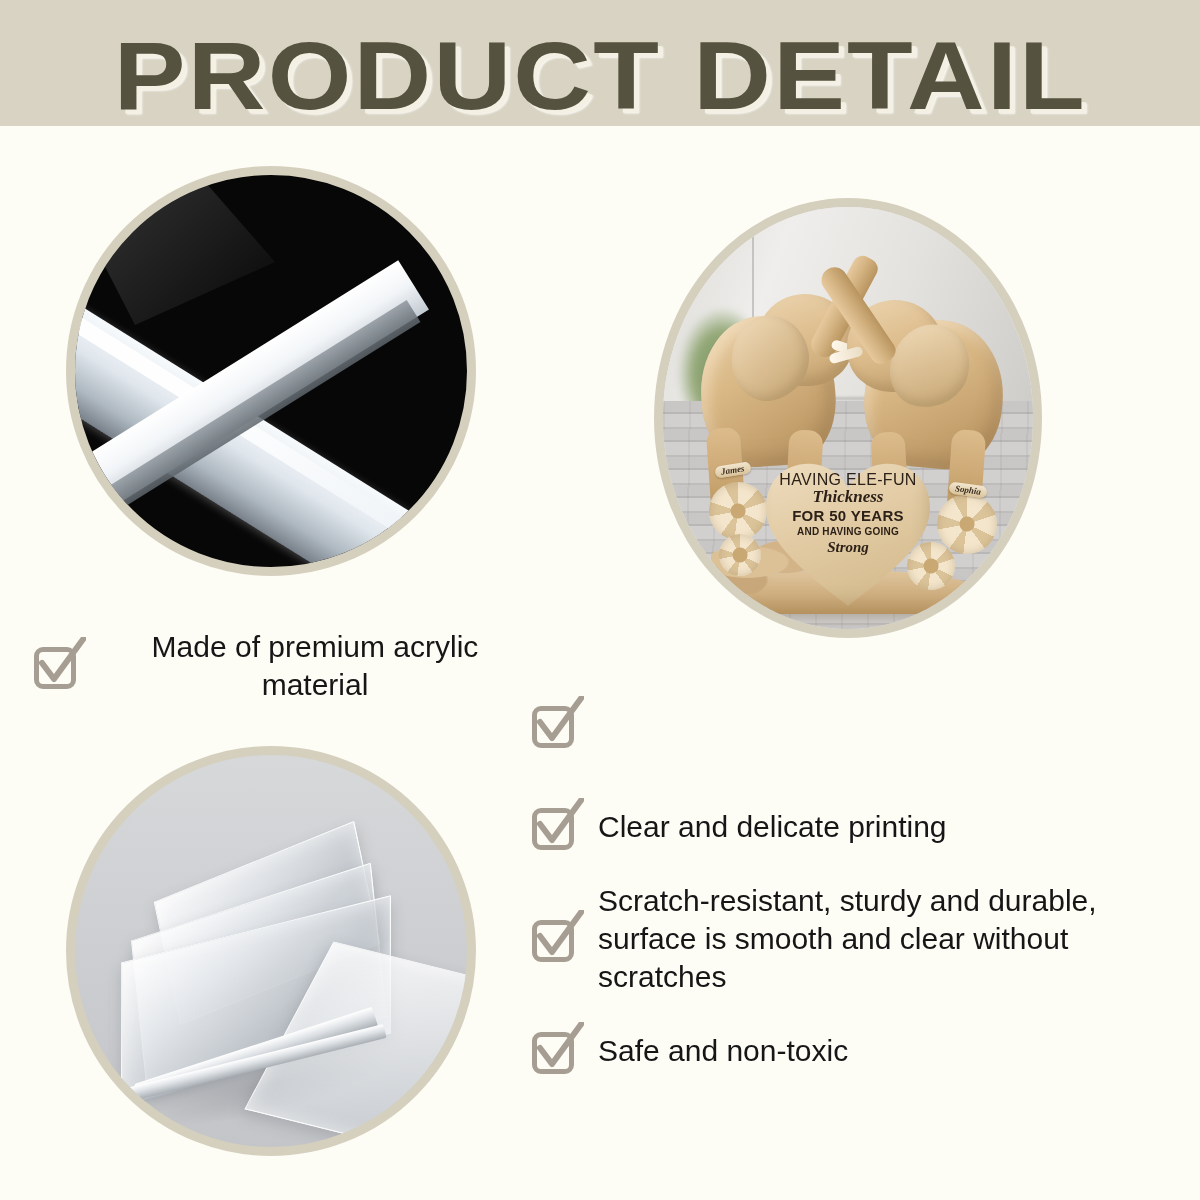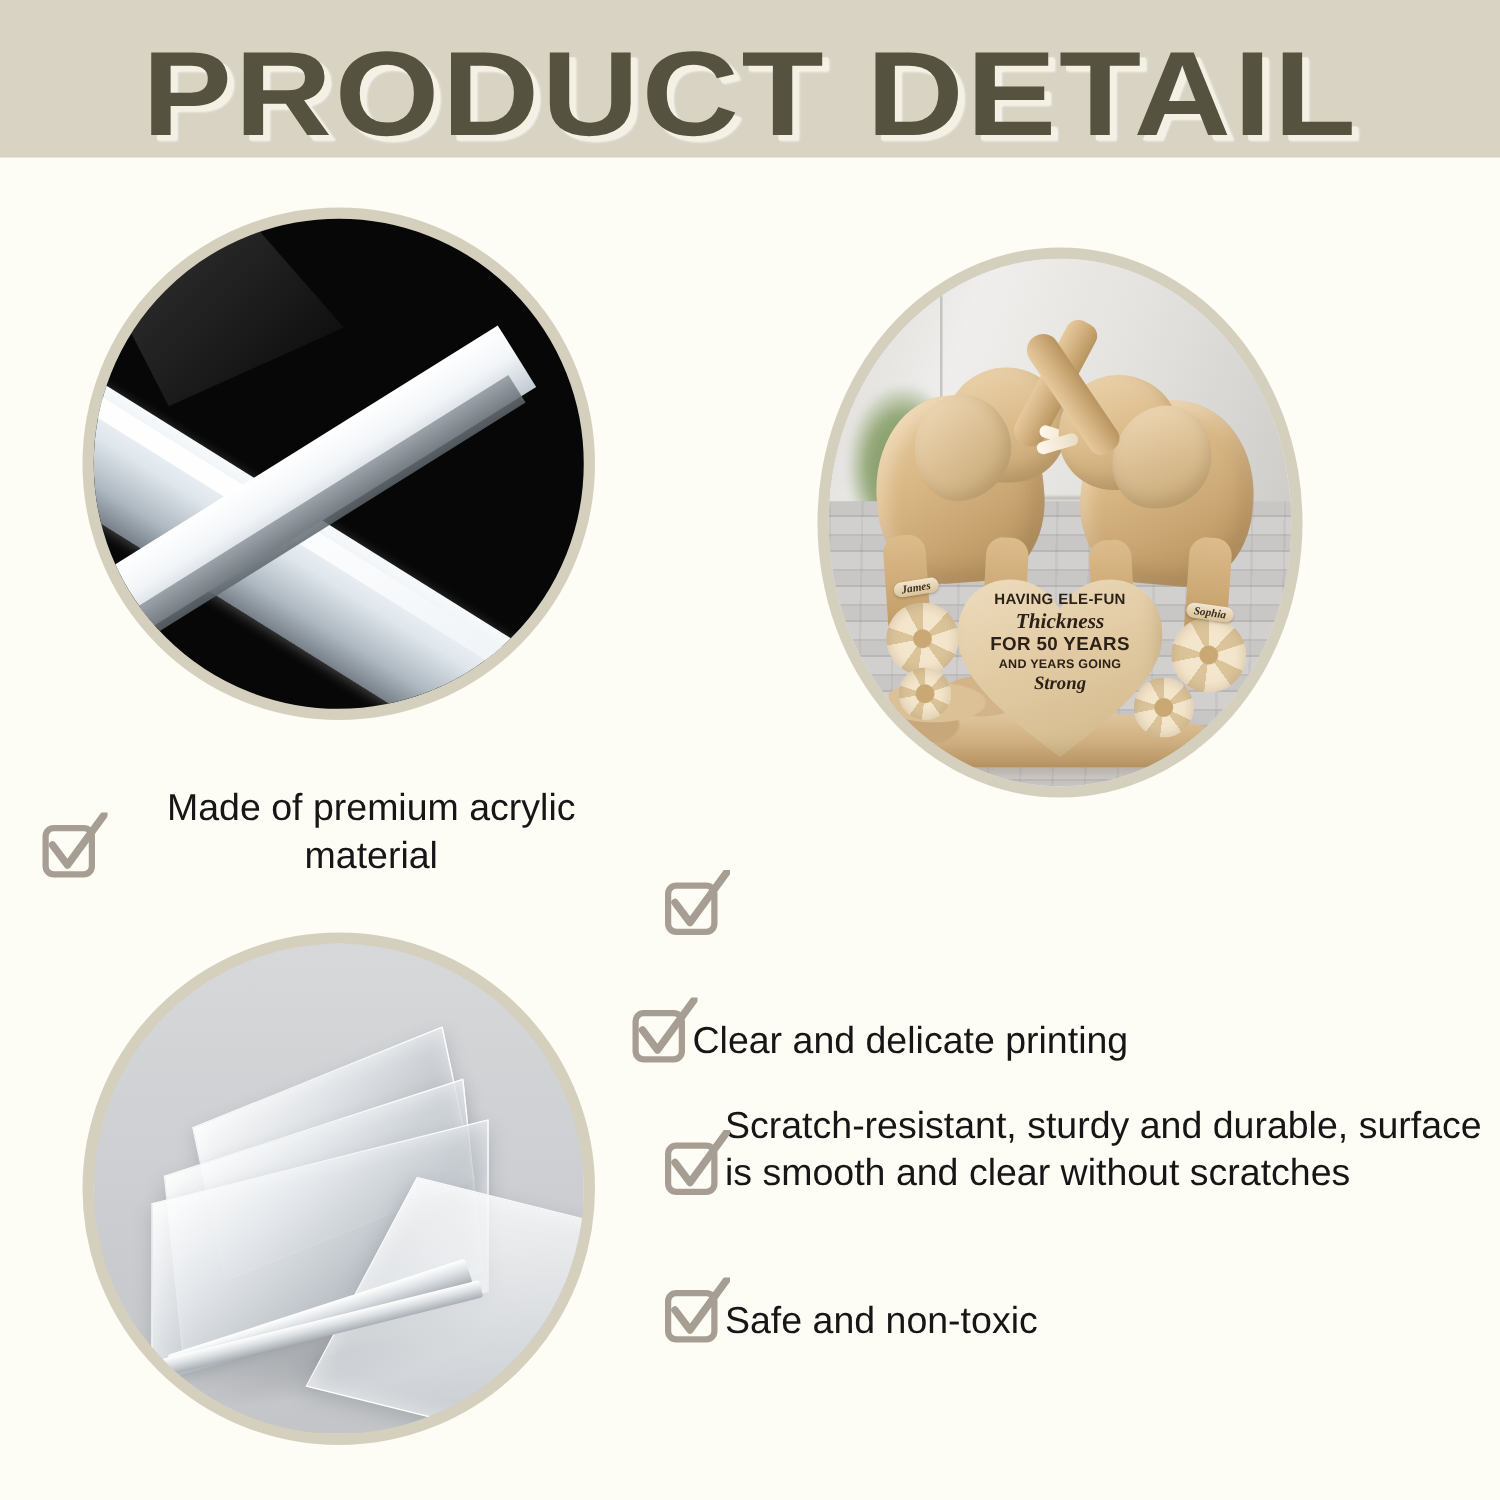--- a/index.html
+++ b/index.html
@@ -243,21 +243,21 @@
     box-shadow: inset -6px -8px 14px rgba(150,120,80,.30);
   }
   .heart-text {
     position: absolute;
     left: 50%; top: 214px; transform: translateX(-50%);
     width: 160px;
     text-align: center;
     color: #2C2118;
     z-index: 4;
   }
-  .ht-l1 { font-size: 12px; font-weight: bold; letter-spacing: .3px; line-height: 15px; }
+  .ht-l1 { font-size: 16px; font-weight: normal; letter-spacing: .3px; line-height: 15px; }
   .ht-l2 { font-family: "Liberation Serif", serif; font-style: italic; font-weight: bold; font-size: 17px; line-height: 20px; }
   .ht-l3 { font-size: 15px; font-weight: bold; letter-spacing: .3px; line-height: 18px; }
   .ht-l4 { font-size: 10px; font-weight: bold; letter-spacing: .2px; line-height: 13px; }
   .ht-l5 { font-family: "Liberation Serif", serif; font-style: italic; font-weight: bold; font-size: 15px; line-height: 18px; }
   .name-plaque {
     position: absolute;
     background: linear-gradient(180deg,#F2E6CF,#D9C39A);
     border-radius: 7px;
     padding: 1px 6px;
     font-family: "Liberation Serif", serif;
@@ -335,21 +335,22 @@
   .sheet-shadow {
     position:absolute; left: 70px; top: 300px; width: 250px; height: 58px;
     background: radial-gradient(ellipse at 50% 50%, rgba(120,124,130,.42), rgba(120,124,130,0) 70%);
     transform: rotate(-14deg);
   }
 
   
   .feature {
     position: absolute;
     display: flex;
-    align-items: flex-end;
+    align-items: center;
+    gap: 18px;
   }
   .chk {
     position: relative;
     width: 50px; height: 50px;
     flex: 0 0 auto;
   }
   .chk .box {
     position: absolute;
     left: 2px; top: 6px;
     width: 42px; height: 42px;
@@ -365,21 +366,21 @@
   .feature-text {
     font-size: 30px;
     line-height: 38px;
     color: #161616;
     font-family: "Liberation Sans", sans-serif;
   }
 
   #feature-0 { left: 32px; top: 628px; width: 510px; }
   #feature-0 .feature-text { text-align: center; width: 430px; }
   #feature-1 { left: 530px; top: 700px; width: 650px; }
-  #feature-2 { left: 504px; top: 802px; width: 650px; }
+  #feature-2 { left: 530px; top: 802px; width: 650px; }
   #feature-3 { left: 530px; top: 882px; width: 660px; }
   #feature-4 { left: 530px; top: 1026px; width: 650px; }
 </style>
 </head>
 <body>
 
 <div class="header-band">
   <div class="header-title">PRODUCT DETAIL</div>
 </div>
 
@@ -428,21 +429,21 @@
     <div class="flower fl-1"></div>
     <div class="flower fl-2"></div>
     <div class="flower fl-3"></div>
     <div class="flower fl-4"></div>
 
     <div class="heart-stone"></div>
     <div class="heart-text">
       <div class="ht-l1">HAVING ELE-FUN</div>
       <div class="ht-l2">Thickness</div>
       <div class="ht-l3">FOR 50 YEARS</div>
-      <div class="ht-l4">AND YEARS GOING</div>
+      <div class="ht-l4">AND HAVING GOING</div>
       <div class="ht-l5">Strong</div>
     </div>
 
     <div class="name-plaque plaque-l">James</div>
     <div class="name-plaque plaque-r">Sophia</div>
   </div>
 </div>
 
 <div class="photo-circle" id="circle-sheets">
   <div class="sheet-shadow"></div>

